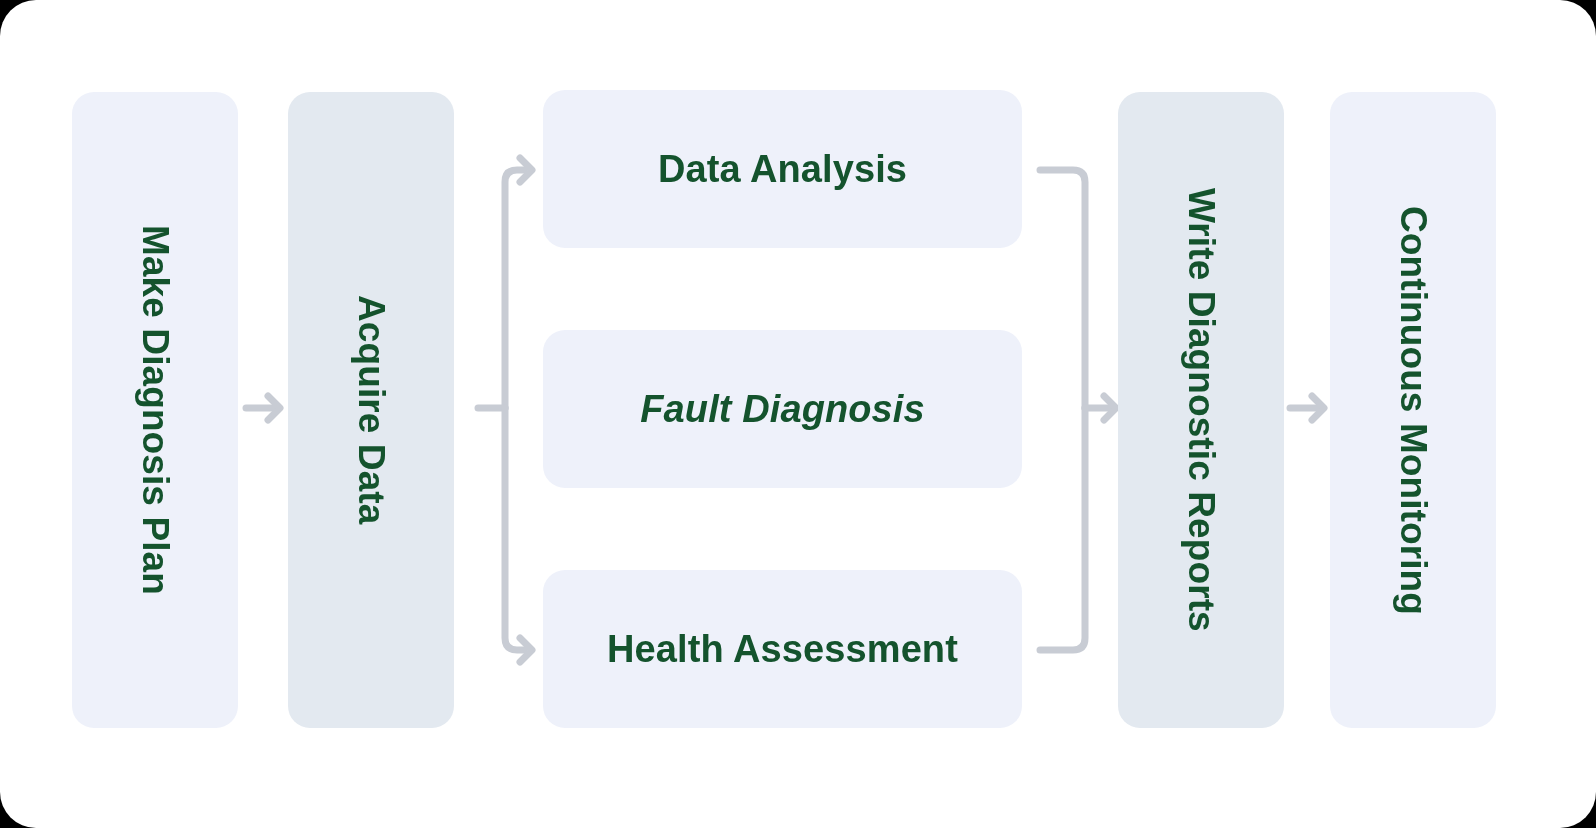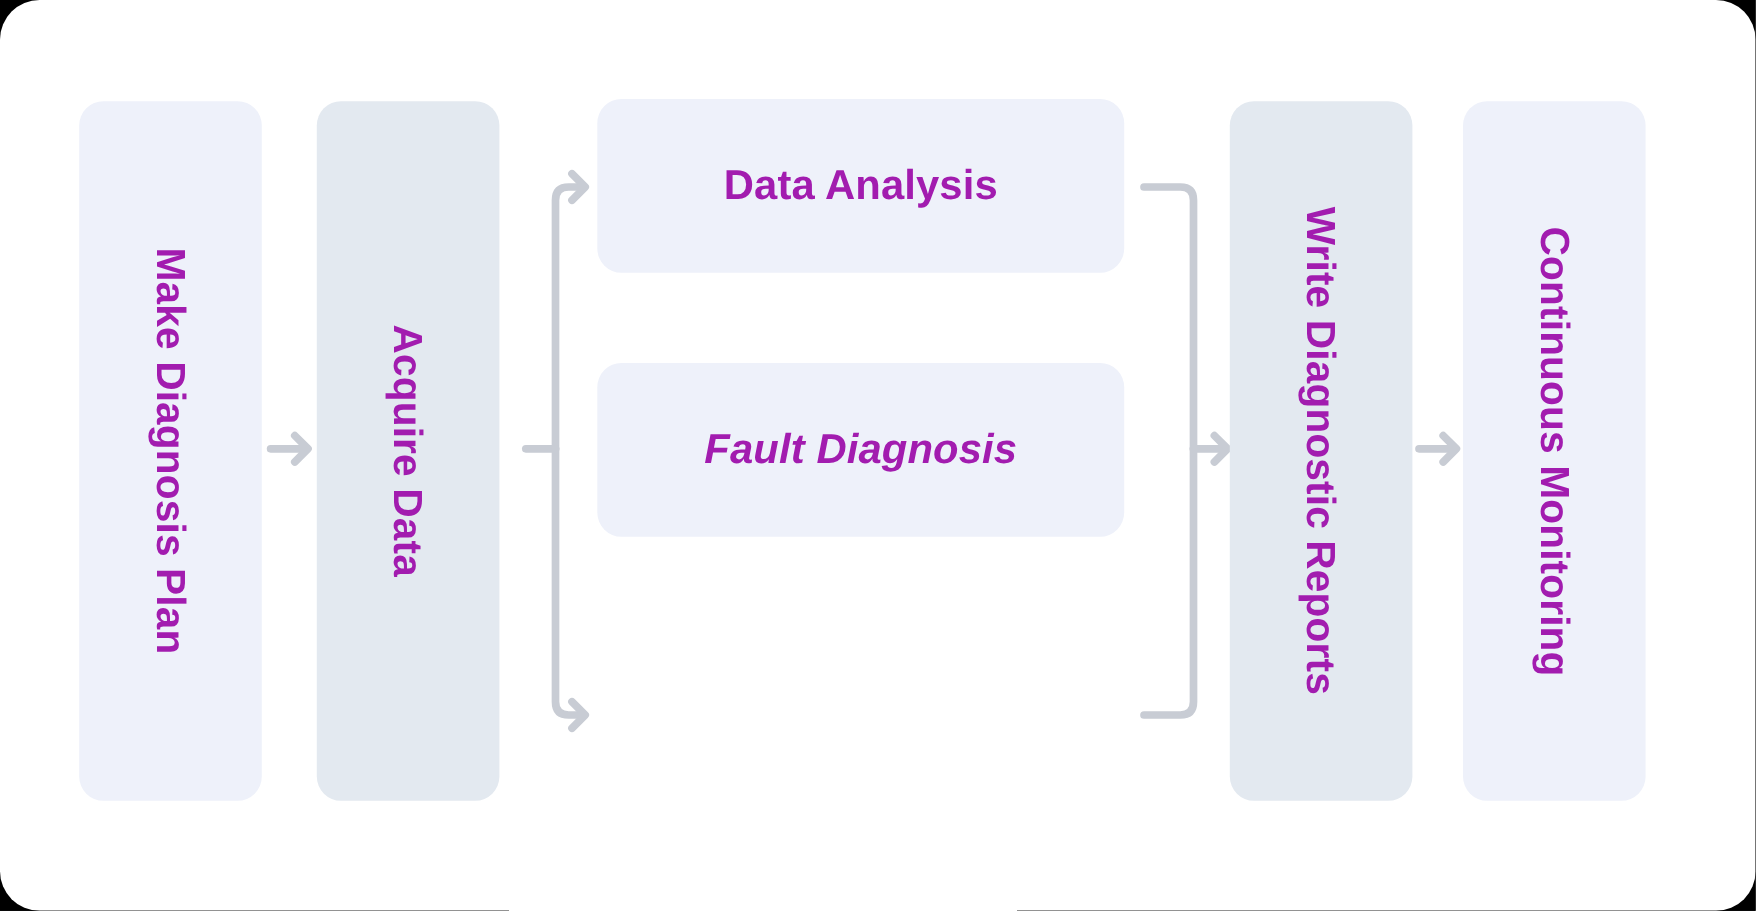--- a/index.html
+++ b/index.html
@@ -24,21 +24,21 @@
   .node {
     position: absolute;
     display: flex;
     align-items: center;
     justify-content: center;
     border-radius: 22px;
     box-sizing: border-box;
   }
   .node-label {
     font-weight: bold;
-    color: #a21caf;
+    color: #14532d;
     letter-spacing: 0.1px;
     white-space: nowrap;
     line-height: 1;
   }
   
   .node.vertical .node-label {
     writing-mode: vertical-rl;
     text-orientation: mixed;
     font-size: 37px;
   }
@@ -113,14 +113,17 @@
   </div>
 
   <div class="node horizontal" style="left:543px; top:90px; width:479px; height:158px; background:#eef1fa;">
     <span class="node-label">Data Analysis</span>
   </div>
 
   <div class="node horizontal" style="left:543px; top:330px; width:479px; height:158px; background:#eef1fa;font-style:italic;">
     <span class="node-label">Fault Diagnosis</span>
   </div>
 
+  <div class="node horizontal" style="left:543px; top:570px; width:479px; height:158px; background:#eef1fa;">
+    <span class="node-label">Health Assessment</span>
+  </div>
 
 </div>
 
 </body></html>

